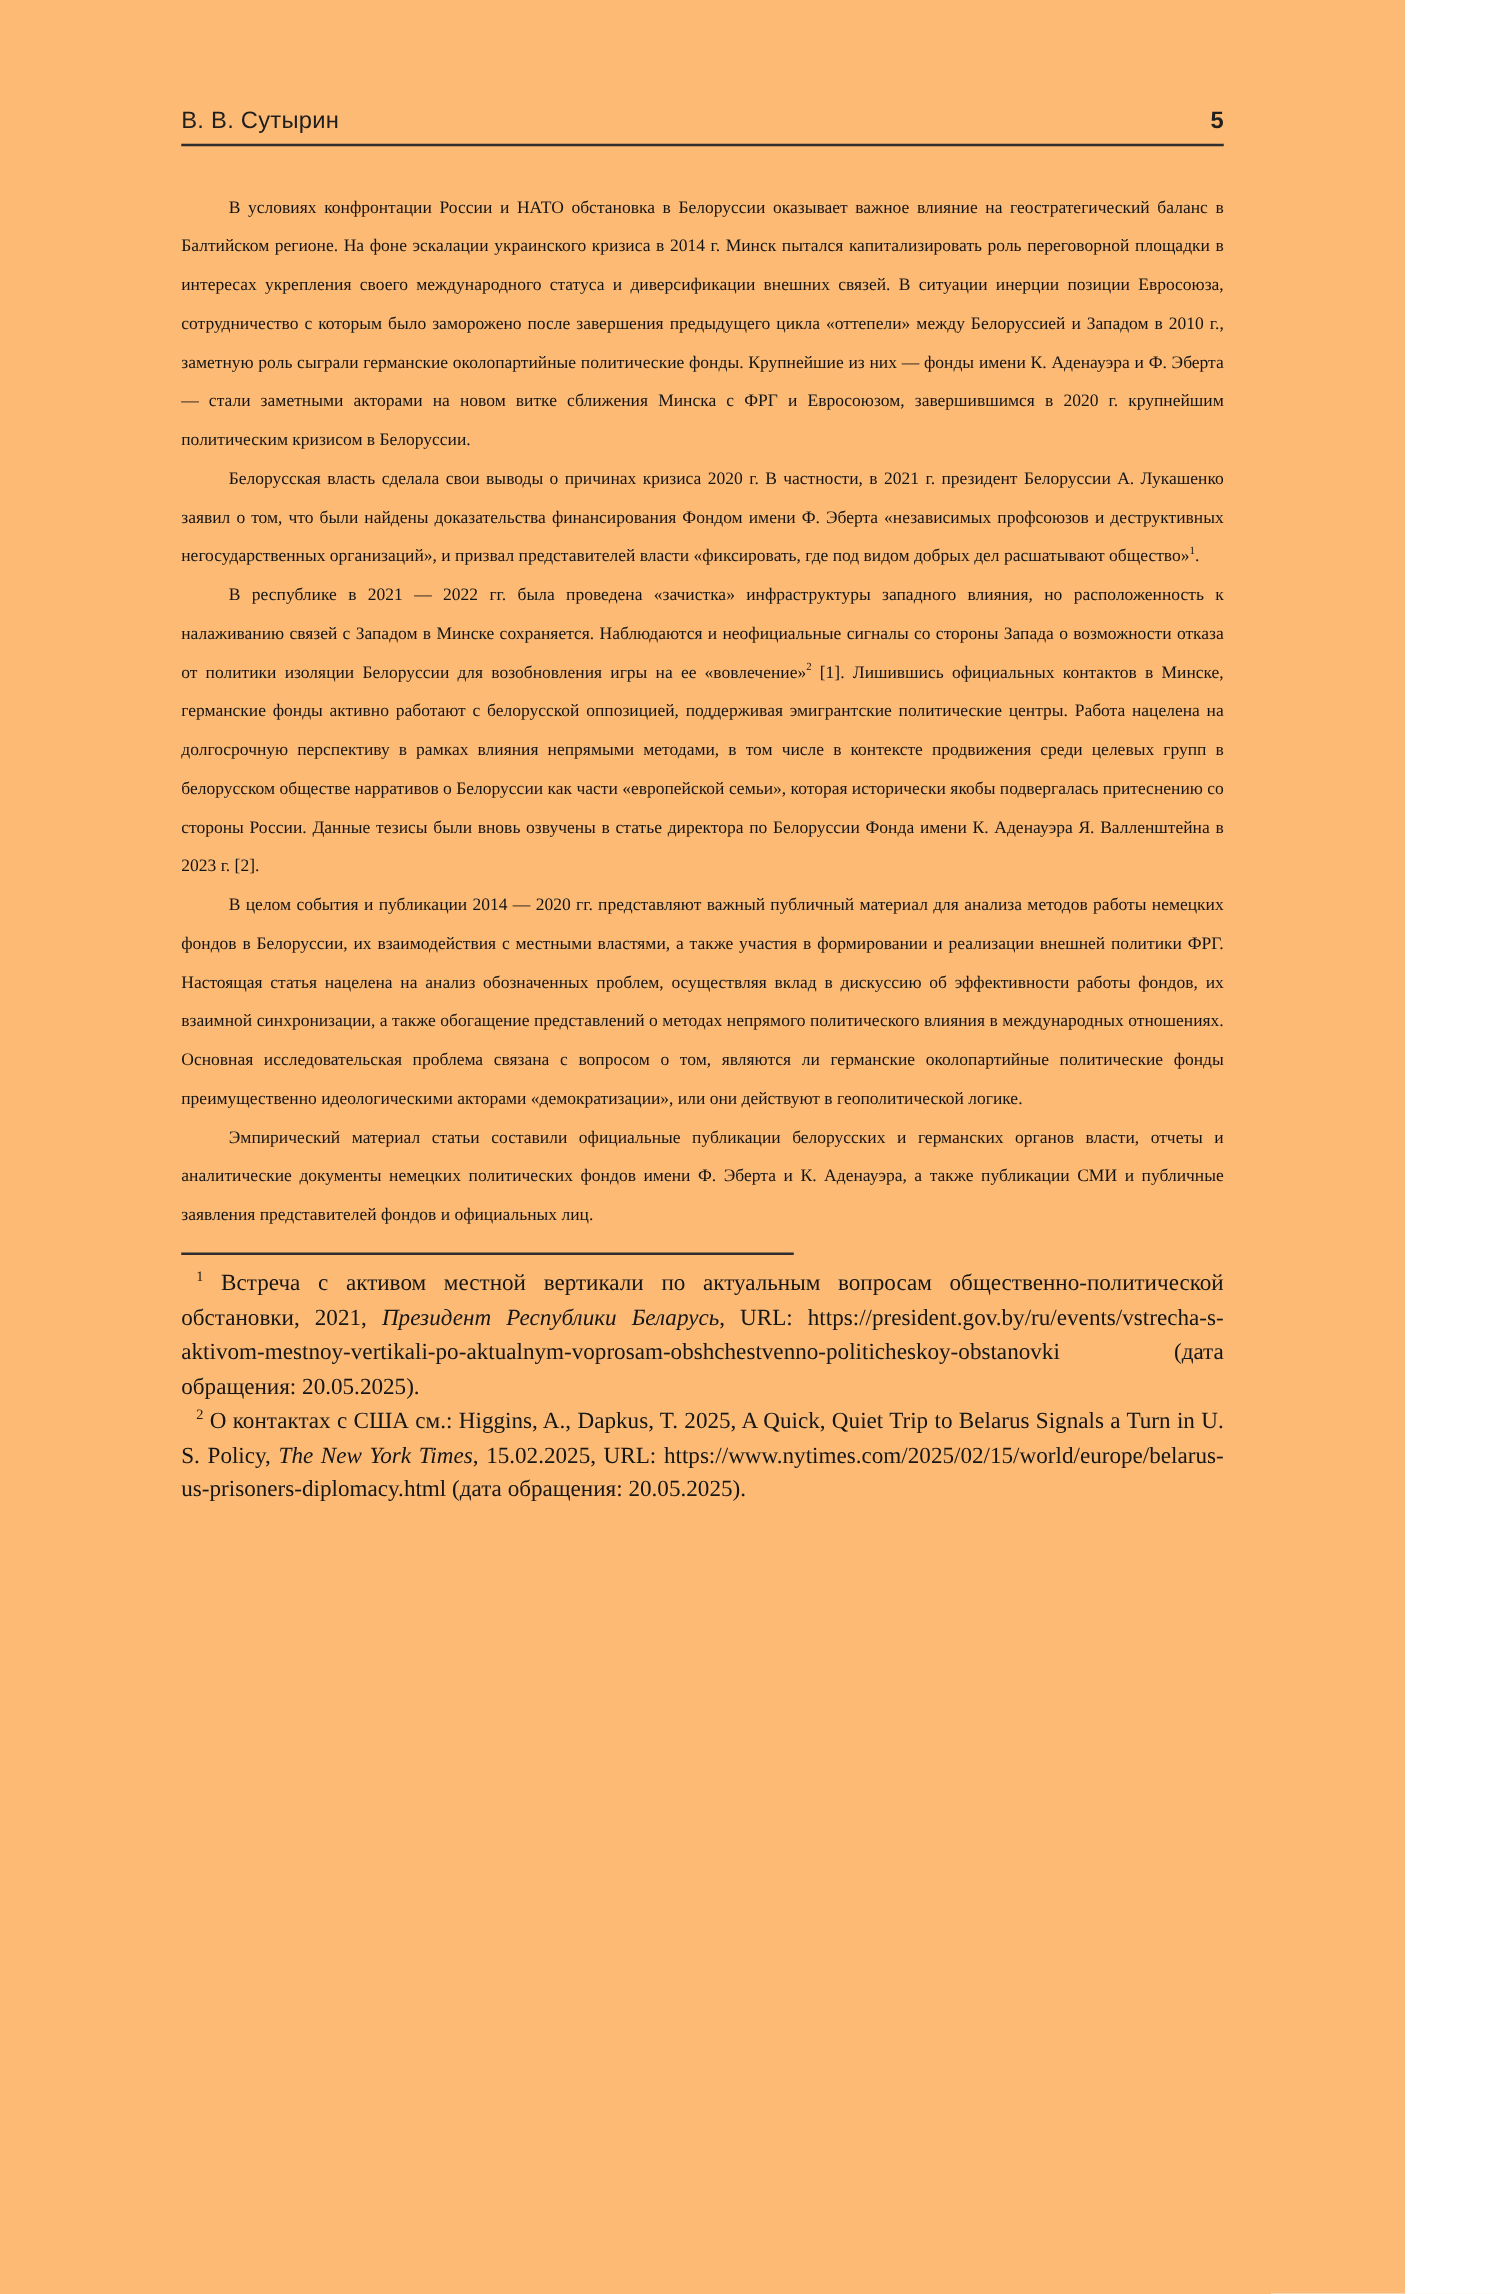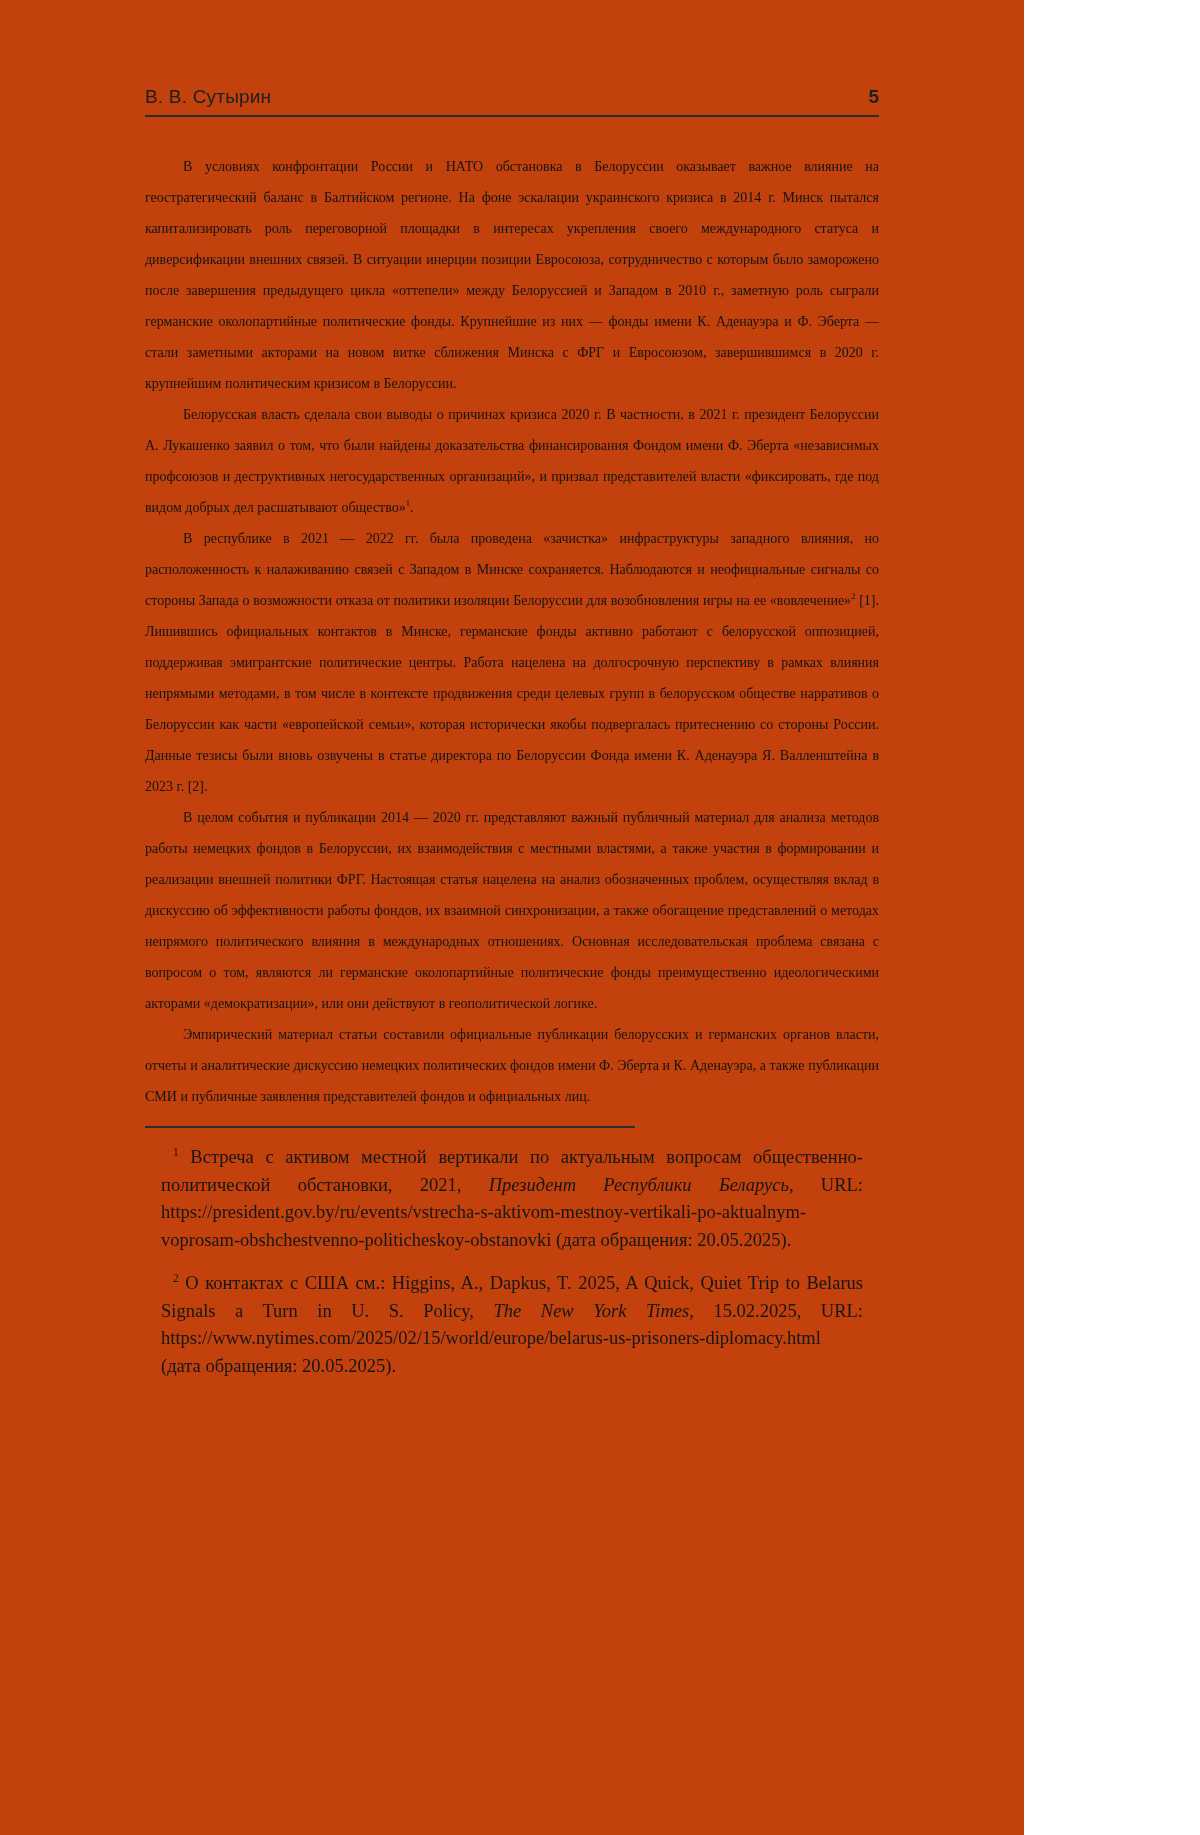--- a/index.html
+++ b/index.html
@@ -2,23 +2,23 @@
 <html lang="ru"><head>
 <meta charset="utf-8">
 <style>
   html, body {
     margin: 0;
     padding: 0;
     background: #ffffff;
   }
   .page {
     position: relative;
-    width: 1024px;
+    width: 1124px;
     height: 1835px;
-    background: #c2410c;
+    background: #fdba74;
     box-sizing: border-box;
     padding: 86px 145px 0 145px;
     color: #1b1b1b;
     overflow: hidden;
   }
   
   .running-header {
     display: flex;
     justify-content: space-between;
     align-items: baseline;
@@ -61,42 +61,42 @@
     border-bottom: 2px solid #2e2e2e;
   }
   .footnotes {
     font-family: "Liberation Serif", "DejaVu Serif", serif;
     font-size: 18.5px;
     line-height: 27.5px;
     text-align: justify;
     color: #161616;
   }
   .footnotes p {
-    margin: 16px;
+    margin: 0;
     text-indent: 12px;
   }
   .footnotes i { font-style: italic; }
 </style>
 </head>
 <body>
 
 <div class="page">
 
   <div class="running-header">
     <span class="author">В. В. Сутырин</span>
     <span class="pagenum">5</span>
   </div>
   <hr class="header-rule">
 
   <div class="body-text">
     <p>В условиях конфронтации России и НАТО обстановка в Белоруссии оказывает важное влияние на геостратегический баланс в Балтийском регионе. На фоне эскалации украинского кризиса в 2014 г. Минск пытался капитализировать роль переговорной площадки в интересах укрепления своего международного статуса и диверсификации внешних связей. В ситуации инерции позиции Евросоюза, сотрудничество с которым было заморожено после завершения предыдущего цикла «оттепели» между Белоруссией и Западом в 2010 г., заметную роль сыграли германские околопартийные политические фонды. Крупнейшие из них — фонды имени К. Аденауэра и Ф. Эберта — стали заметными акторами на новом витке сближения Минска с ФРГ и Евросоюзом, завершившимся в 2020 г. крупнейшим политическим кризисом в Белоруссии.</p>
     <p>Белорусская власть сделала свои выводы о причинах кризиса 2020 г. В частности, в 2021 г. президент Белоруссии А. Лукашенко заявил о том, что были найдены доказательства финансирования Фондом имени Ф. Эберта «независимых профсоюзов и деструктивных негосударственных организаций», и призвал представителей власти «фиксировать, где под видом добрых дел расшатывают общество»<sup>1</sup>.</p>
     <p>В республике в 2021 — 2022 гг. была проведена «зачистка» инфраструктуры западного влияния, но расположенность к налаживанию связей с Западом в Минске сохраняется. Наблюдаются и неофициальные сигналы со стороны Запада о возможности отказа от политики изоляции Белоруссии для возобновления игры на ее «вовлечение»<sup>2</sup> [1]. Лишившись официальных контактов в Минске, германские фонды активно работают с белорусской оппозицией, поддерживая эмигрантские политические центры. Работа нацелена на долгосрочную перспективу в рамках влияния непрямыми методами, в том числе в контексте продвижения среди целевых групп в белорусском обществе нарративов о Белоруссии как части «европейской семьи», которая исторически якобы подвергалась притеснению со стороны России. Данные тезисы были вновь озвучены в статье директора по Белоруссии Фонда имени К. Аденауэра Я. Валленштейна в 2023 г. [2].</p>
     <p>В целом события и публикации 2014 — 2020 гг. представляют важный публичный материал для анализа методов работы немецких фондов в Белоруссии, их взаимодействия с местными властями, а также участия в формировании и реализации внешней политики ФРГ. Настоящая статья нацелена на анализ обозначенных проблем, осуществляя вклад в дискуссию об эффективности работы фондов, их взаимной синхронизации, а также обогащение представлений о методах непрямого политического влияния в международных отношениях. Основная исследовательская проблема связана с вопросом о том, являются ли германские околопартийные политические фонды преимущественно идеологическими акторами «демократизации», или они действуют в геополитической логике.</p>
-    <p>Эмпирический материал статьи составили официальные публикации белорусских и германских органов власти, отчеты и аналитические дискуссию немецких политических фондов имени Ф. Эберта и К. Аденауэра, а также публикации СМИ и публичные заявления представителей фондов и официальных лиц.</p>
+    <p>Эмпирический материал статьи составили официальные публикации белорусских и германских органов власти, отчеты и аналитические документы немецких политических фондов имени Ф. Эберта и К. Аденауэра, а также публикации СМИ и публичные заявления представителей фондов и официальных лиц.</p>
   </div>
 
   <hr class="footnote-rule">
 
   <div class="footnotes">
     <p><sup>1</sup> Встреча с активом местной вертикали по актуальным вопросам общественно-политической обстановки, 2021, <i>Президент Республики Беларусь</i>, URL: https://president.gov.by/ru/events/vstrecha-s-aktivom-mestnoy-vertikali-po-aktualnym-voprosam-obshchestvenno-politicheskoy-obstanovki (дата обращения: 20.05.2025).</p>
     <p><sup>2</sup> О контактах с США см.: Higgins, A., Dapkus, T. 2025, A Quick, Quiet Trip to Belarus Signals a Turn in U. S. Policy, <i>The New York Times</i>, 15.02.2025, URL: https://www.nytimes.com/2025/02/15/world/europe/belarus-us-prisoners-diplomacy.html (дата обращения: 20.05.2025).</p>
   </div>
 
 </div>

